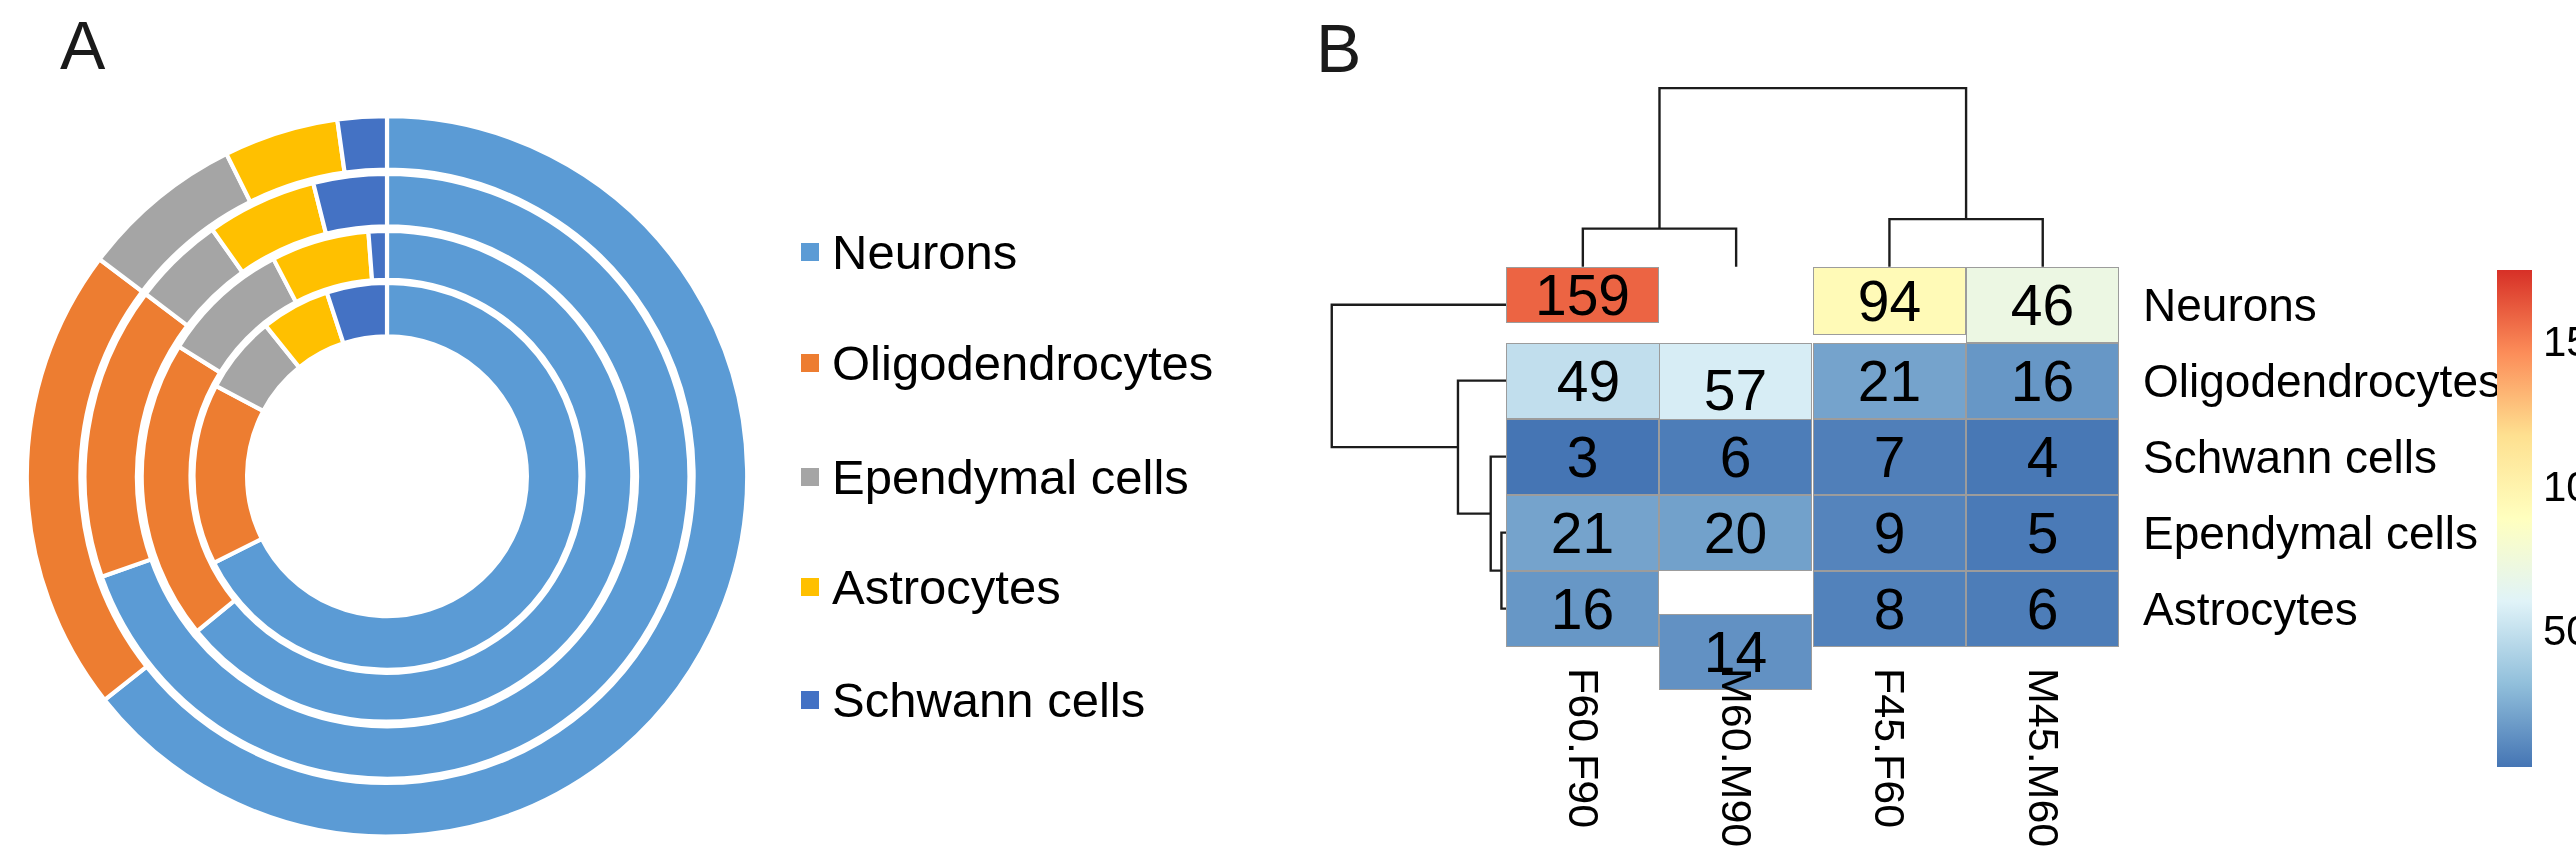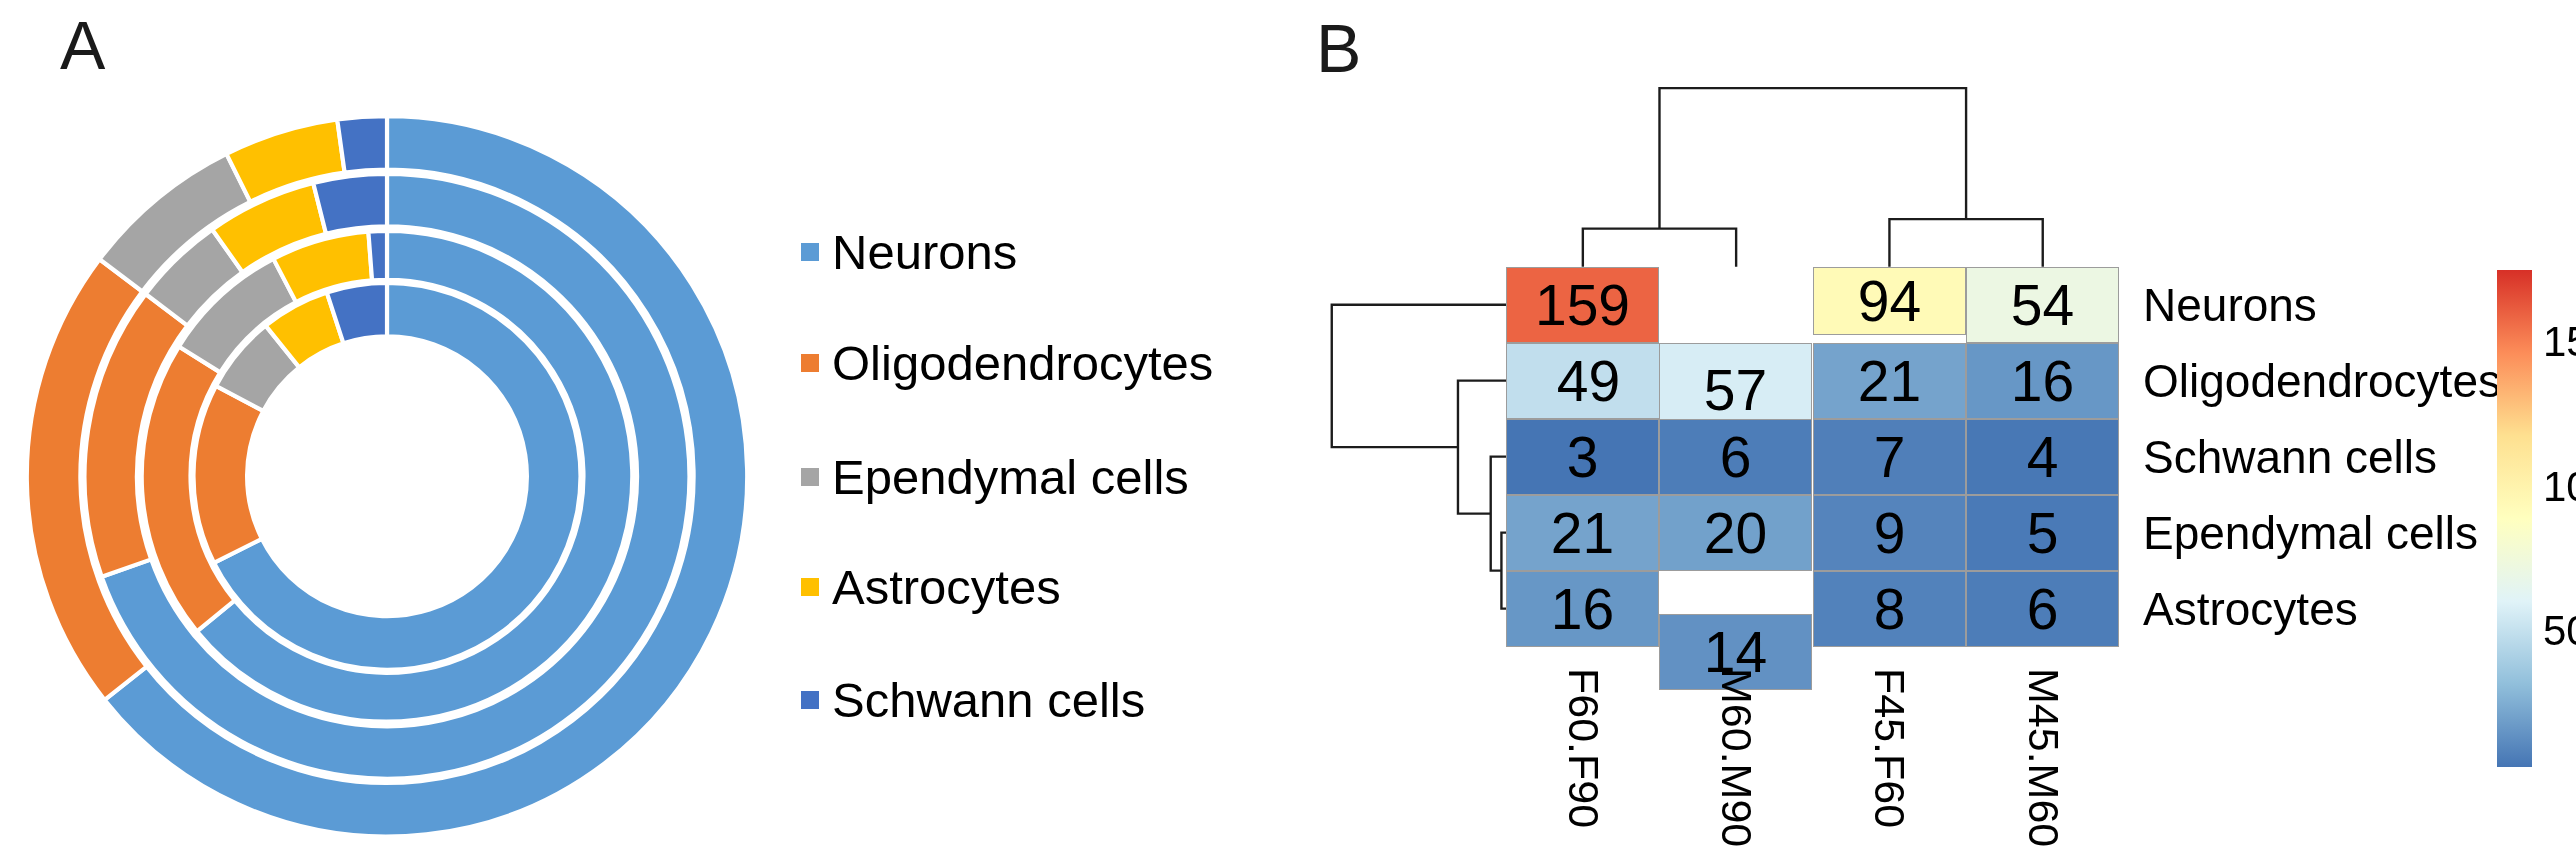--- a/index.html
+++ b/index.html
@@ -96,23 +96,23 @@
     <path d="M 2658.75 448 L 2658.75 384 L 2916.25 384 L 2916.25 448" fill="none" stroke="#1c1c1c" stroke-width="4"></path>
     <path d="M 3173.75 448 L 3173.75 368 L 3431.25 368 L 3431.25 448" fill="none" stroke="#1c1c1c" stroke-width="4"></path>
     <path d="M 2787.5 384 L 2787.5 148 L 3302.5 148 L 3302.5 368" fill="none" stroke="#1c1c1c" stroke-width="4"></path>
     <path d="M 2530 894.5999999999999 L 2522 894.5999999999999 L 2522 1022.1999999999999 L 2530 1022.1999999999999" fill="none" stroke="#1c1c1c" stroke-width="4"></path>
     <path d="M 2530 767 L 2504 767 L 2504 958.3999999999999 L 2522 958.3999999999999" fill="none" stroke="#1c1c1c" stroke-width="4"></path>
     <path d="M 2530 639.4 L 2449 639.4 L 2449 862.6999999999999 L 2504 862.6999999999999" fill="none" stroke="#1c1c1c" stroke-width="4"></path>
     <path d="M 2530 511.8 L 2237 511.8 L 2237 751.05 L 2449 751.05" fill="none" stroke="#1c1c1c" stroke-width="4"></path>
   </svg>
 
 <div id="heatmap">
-    <div class="hm-cell" style="left: 0px; top: 0px; width: 153px; height: 76px; background: rgb(236, 100, 67);">159</div>
+    <div class="hm-cell" style="left: 0px; top: 0px; width: 153px; height: 56px; background: rgb(236, 100, 67);">159</div>
     <div class="hm-cell" style="left: 307px; top: 0px; width: 153px; height: 68px; background: rgb(255, 250, 183);">94</div>
-    <div class="hm-cell" style="left: 460px; top: 0px; width: 153px; height: 76px; background: rgb(236, 247, 227);">54</div>
+    <div class="hm-cell" style="left: 460px; top: 0px; width: 153px; height: 76px; background: rgb(236, 247, 227);">46</div>
     <div class="hm-cell" style="left: 0px; top: 76px; width: 165px; height: 76px; background: rgb(193, 222, 237);">49</div>
     <div class="hm-cell" style="left: 153px; top: 76px; width: 153px; height: 93px; background: rgb(215, 237, 245);">57</div>
     <div class="hm-cell" style="left: 307px; top: 76px; width: 153px; height: 76px; background: rgb(117, 163, 204);">21</div>
     <div class="hm-cell" style="left: 460px; top: 76px; width: 153px; height: 76px; background: rgb(103, 151, 198);">16</div>
     <div class="hm-cell" style="left: 0px; top: 152px; width: 153px; height: 76px; background: rgb(69, 117, 180);">3</div>
     <div class="hm-cell" style="left: 153px; top: 152px; width: 153px; height: 76px; background: rgb(77, 125, 184);">6</div>
     <div class="hm-cell" style="left: 307px; top: 152px; width: 153px; height: 76px; background: rgb(80, 127, 185);">7</div>
     <div class="hm-cell" style="left: 460px; top: 152px; width: 153px; height: 76px; background: rgb(72, 120, 181);">4</div>
     <div class="hm-cell" style="left: 0px; top: 228px; width: 153px; height: 76px; background: rgb(117, 163, 204);">21</div>
     <div class="hm-cell" style="left: 153px; top: 228px; width: 153px; height: 76px; background: rgb(114, 161, 203);">20</div>

